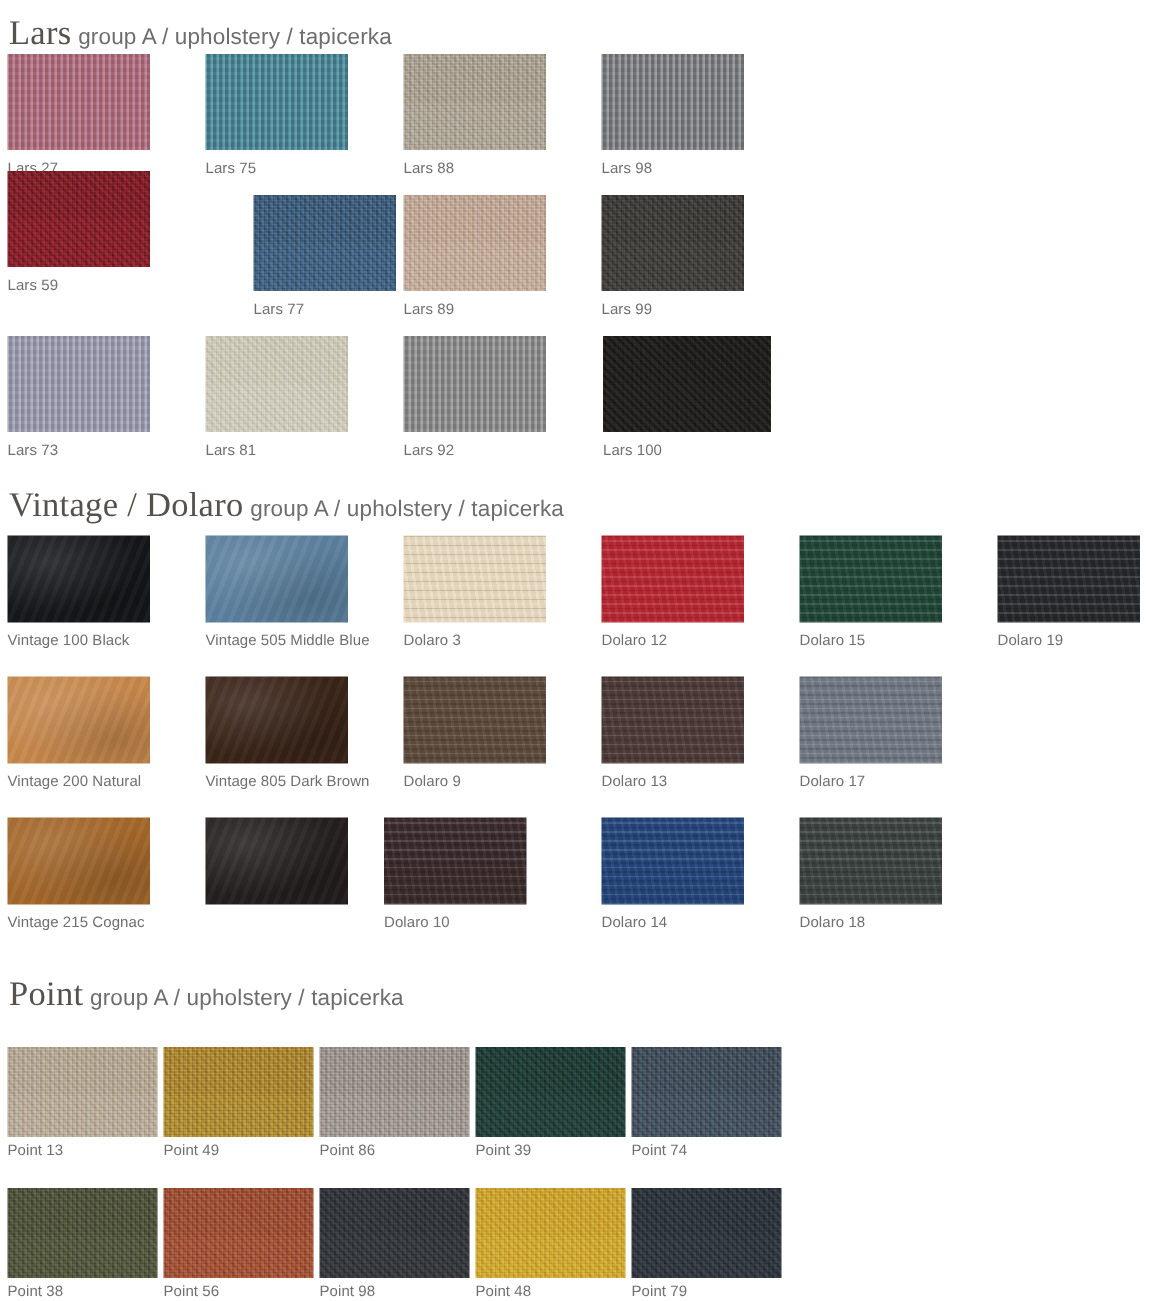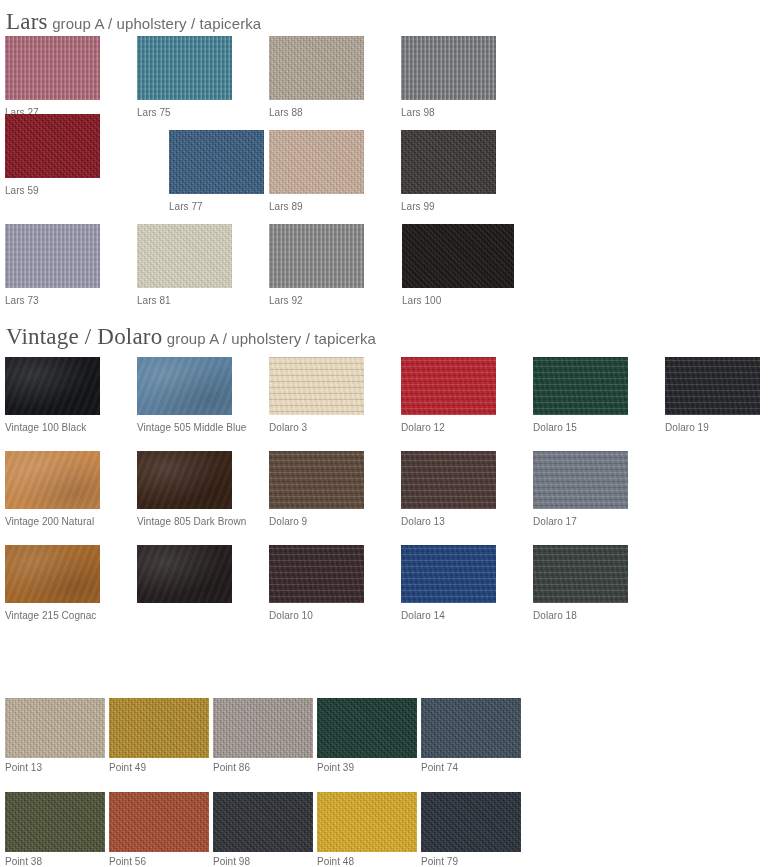--- a/index.html
+++ b/index.html
@@ -252,33 +252,34 @@
         <div class="swatch-chip tex-grain" style="height: 58px; background-color: rgb(115, 122, 133);"></div>
         <div class="swatch-label" style="top: 64px; width: 128px;">Dolaro 17</div>
       </div>
       <div class="swatch-cell" style="left: 5px; top: 545px; width: 95px; height: 88px;">
         <div class="swatch-chip tex-leather" style="height: 58px; background-color: rgb(165, 104, 43);"></div>
         <div class="swatch-label" style="top: 64px; width: 128px;">Vintage 215 Cognac</div>
       </div>
       <div class="swatch-cell" style="left: 137px; top: 545px; width: 95px; height: 88px;">
         <div class="swatch-chip tex-leather" style="height: 58px; background-color: rgb(36, 31, 30);"></div>
       </div>
-      <div class="swatch-cell" style="left: 269px; top: 545px; width: 95px; height: 88px;">
+      <div class="swatch-cell" style="left: 256px; top: 545px; width: 95px; height: 88px;">
         <div class="swatch-chip tex-grain" style="height: 58px; background-color: rgb(58, 42, 44);"></div>
         <div class="swatch-label" style="top: 64px; width: 128px;">Dolaro 10</div>
       </div>
       <div class="swatch-cell" style="left: 401px; top: 545px; width: 95px; height: 88px;">
         <div class="swatch-chip tex-grain" style="height: 58px; background-color: rgb(35, 68, 122);"></div>
         <div class="swatch-label" style="top: 64px; width: 128px;">Dolaro 14</div>
       </div>
       <div class="swatch-cell" style="left: 533px; top: 545px; width: 95px; height: 88px;">
         <div class="swatch-chip tex-grain" style="height: 58px; background-color: rgb(59, 66, 64);"></div>
         <div class="swatch-label" style="top: 64px; width: 128px;">Dolaro 18</div>
       </div>
     </div>
+    <div class="section-heading" style="top: 651px;"><span class="heading-name">Point</span> <span class="heading-sub">group A / upholstery / tapicerka</span></div>
     <div class="swatch-grid">
       <div class="swatch-cell" style="left: 5px; top: 698px; width: 100px; height: 90px;">
         <div class="swatch-chip tex-weave" style="height: 60px; background-color: rgb(180, 166, 146);"></div>
         <div class="swatch-label" style="top: 63px; width: 100px;">Point 13</div>
       </div>
       <div class="swatch-cell" style="left: 109px; top: 698px; width: 100px; height: 90px;">
         <div class="swatch-chip tex-weave" style="height: 60px; background-color: rgb(168, 131, 47);"></div>
         <div class="swatch-label" style="top: 63px; width: 100px;">Point 49</div>
       </div>
       <div class="swatch-cell" style="left: 213px; top: 698px; width: 100px; height: 90px;">

